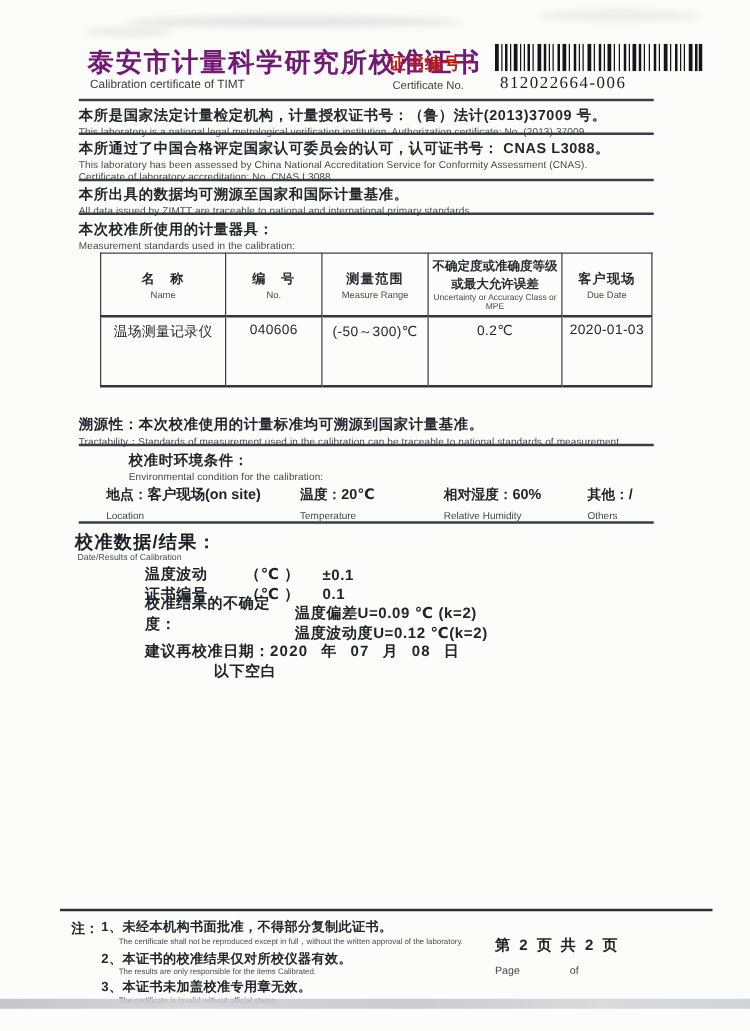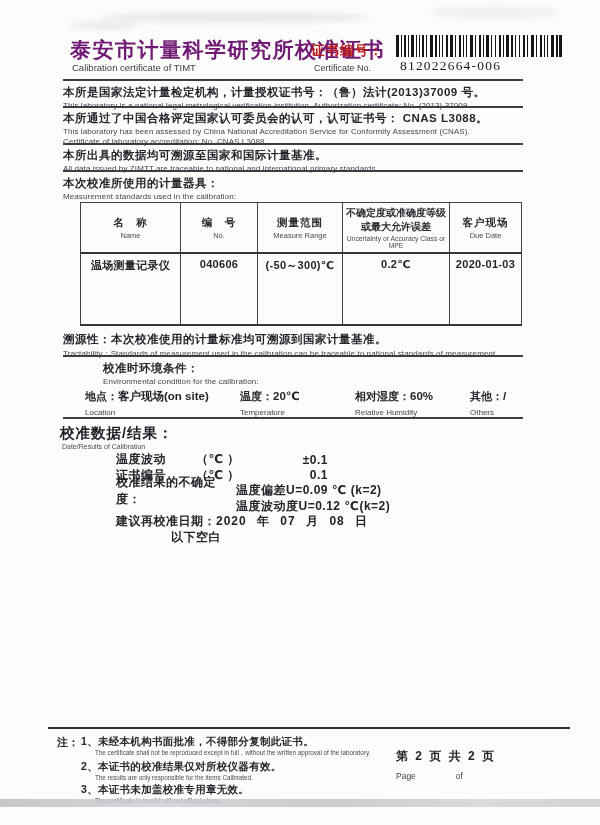--- a/index.html
+++ b/index.html
@@ -32,22 +32,22 @@
   .barcode { position:absolute; left:396px; top:35px; width:166px; height:22px; }
   .barcode-num { position:absolute; left:400px; top:58px; font-family:"Liberation Serif","DejaVu Serif",serif;
               font-size:13.5px; letter-spacing:1.2px; color:#1c1c24; }
 
   
   table.std { position:absolute; left:80px; top:202px; width:441px; border-collapse:collapse;
               table-layout:fixed; }
   table.std th, table.std td { border:1px solid #41414b; }
   table.std th { border-bottom:2px solid #35353f; font-weight:600; vertical-align:middle;
               padding:3px 2px; height:48px; }
-  table.std td { height:72px; border-bottom:2px solid #35353f; vertical-align:top; text-align:center;
-              padding-top:4px; font-size:11px; color:#25252d; font-weight:700; letter-spacing:.3px; }
+  table.std td { height:56px; border-bottom:2px solid #35353f; vertical-align:top; text-align:center;
+              padding-top:4px; font-size:11px; color:#25252d; font-weight:400; letter-spacing:.3px; }
   table.std { border:1.5px solid #41414b; }
   .th-cn { font-size:10.5px; color:#2a2a32; letter-spacing:1px; }
   .th-en { font-size:7.5px; color:#4a4a52; font-weight:400; letter-spacing:0; margin-top:1px; }
   .th-sm .th-cn { font-size:10px; letter-spacing:0; }
   .th-sm .th-en { font-size:6.8px; }
 
   
   .env-row { position:absolute; left:63px; top:386px; width:470px; height:32px; }
   .env-item { position:absolute; top:0; }
   .env-lab { font-size:11px; font-weight:600; color:#25252d; }
@@ -55,21 +55,21 @@
   .env-en  { font-size:8px; color:#45454d; margin-top:4px; font-weight:400; }
 
   
   .res-head-cn { position:absolute; left:60px; top:424px; font-size:14.5px; font-weight:700;
               letter-spacing:1px; color:#20202a; }
   .res-head-en { position:absolute; left:62px; top:443px; font-size:7px; color:#4a4a52; }
   .results { position:absolute; left:96px; top:452px; width:430px; font-size:12px; color:#23232b;margin-left:20px; }
   .res-line { display:flex; height:15.5px; align-items:center; font-weight:600; letter-spacing:.5px; }
   .rl-lab  { display:inline-block; width:80px; }
   .rl-unit { display:inline-block; width:62px; }
-  .rl-val  { display:inline-block; width:70px; text-align:right; }
+  .rl-val  { display:inline-block; width:70px; }
   .rl-unclab { display:inline-block; width:120px; }
   .rl-sp120  { display:inline-block; width:120px; }
   .rl-sp55   { display:inline-block; width:55px; }
   .rl-date   { letter-spacing:1px; word-spacing:6px; }
 
   
   .f-line { position:absolute; left:48px; top:727px; width:522px; height:2px; background:#2e2e38; }
   .f-notes { position:absolute; left:57px; top:735px; width:345px; display:flex; }
   .f-label { font-size:11px; font-weight:700; color:#23232b; width:24px; }
   .f-item-cn { font-size:10.5px; font-weight:600; color:#25252d; letter-spacing:.3px; }

